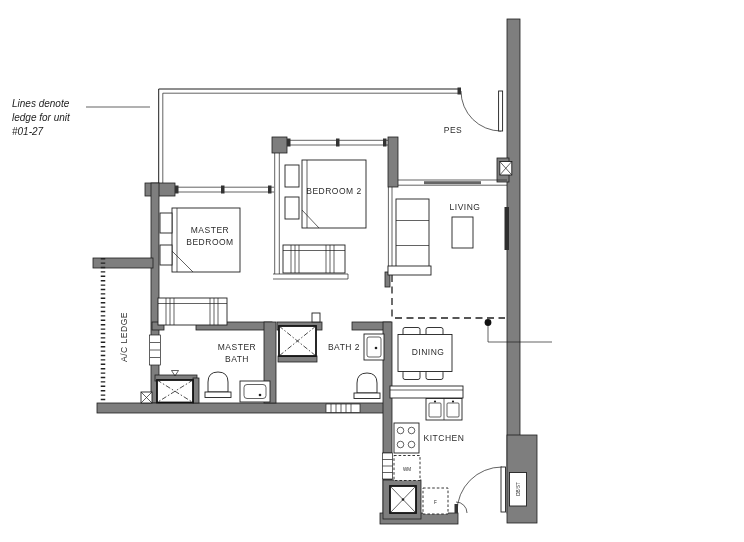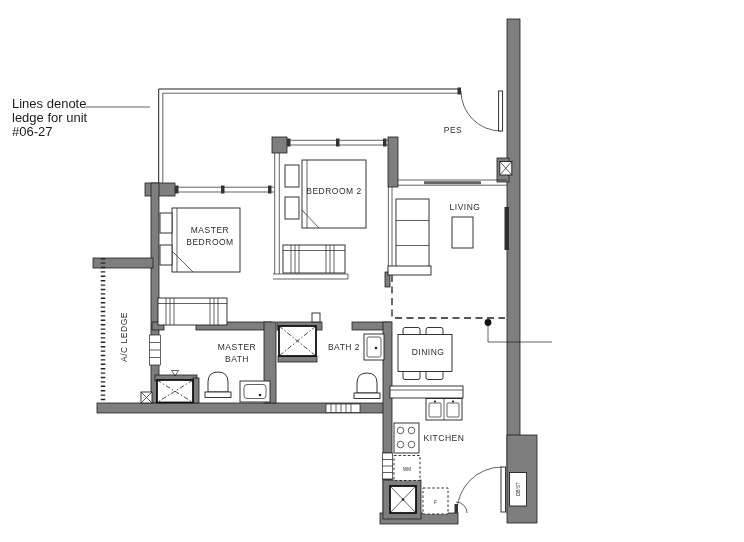--- a/index.html
+++ b/index.html
@@ -1,18 +1,18 @@
 <!DOCTYPE html>
 <html><head>
 <meta charset="utf-8">
 <style>
   html,body{margin:0;padding:0;background:#fff;}
   .canvas{position:relative;width:744px;height:542px;background:#fff;overflow:hidden;
           font-family:"Liberation Sans",sans-serif;}
-  .note{position:absolute;font-size:13px;color:#1c1c1c;}
+  .note{position:absolute;font-size:10px;color:#1c1c1c;font-style:italic;}
   .note .ln{white-space:nowrap;}
   #ledge-note{left:12px;top:97px;line-height:14px;}
   #ceiling-note{left:556px;top:335px;line-height:15.5px;}
   svg{position:absolute;left:0;top:0;}
   .wall{fill:#7e7e7e;stroke:#1f1f1f;stroke-width:0.8;}
   .thin{stroke:#1f1f1f;stroke-width:1;fill:none;}
   .thin2{stroke:#1f1f1f;stroke-width:0.7;fill:none;}
   .furn{fill:#fff;stroke:#1f1f1f;stroke-width:0.9;}
   .heavy{fill:#fff;stroke:#111;stroke-width:1.8;}
   .dashdot{stroke:#1f1f1f;stroke-width:0.8;fill:none;stroke-dasharray:5 2 1.5 2;}
@@ -298,17 +298,17 @@
     <text class="lbl-xs" x="518" y="491" transform="rotate(-90 518 489)">DB/ST</text>
   </g>
 
   <text class="lbl" font-size="8" transform="rotate(-90 124 337)" x="124" y="340">A/C LEDGE</text>
 
 </svg>
 
 <div class="note" id="ledge-note">
   <div class="ln">Lines denote</div>
   <div class="ln">ledge for unit</div>
-  <div class="ln">#06-27</div>
+  <div class="ln">#01-27</div>
 </div>
 
 
 </div>
 
 </body></html>

